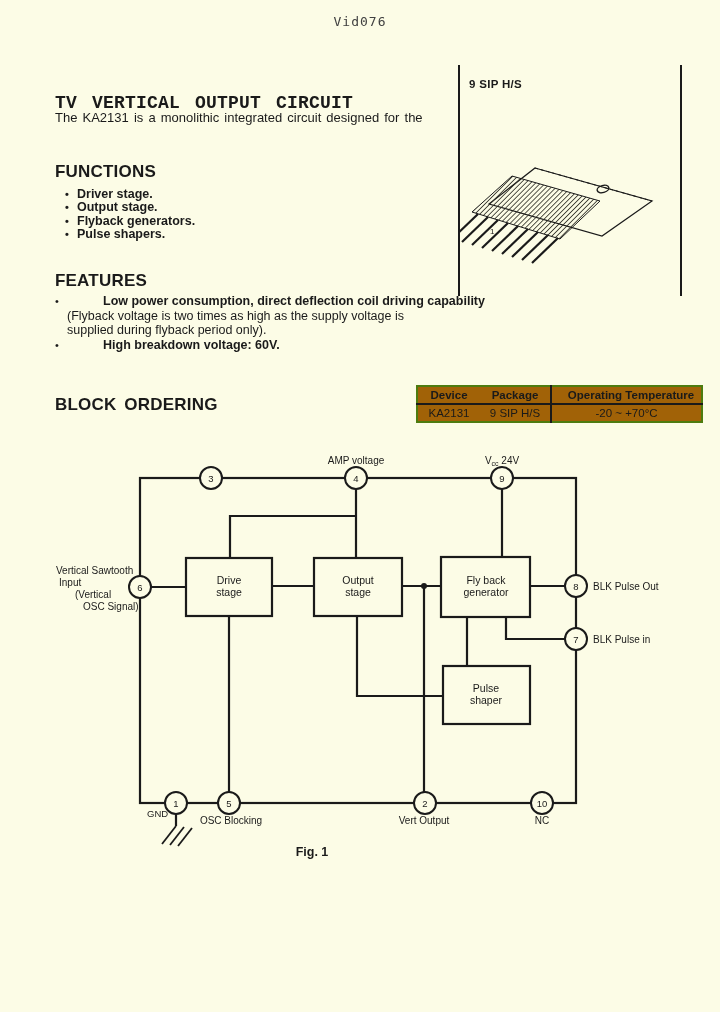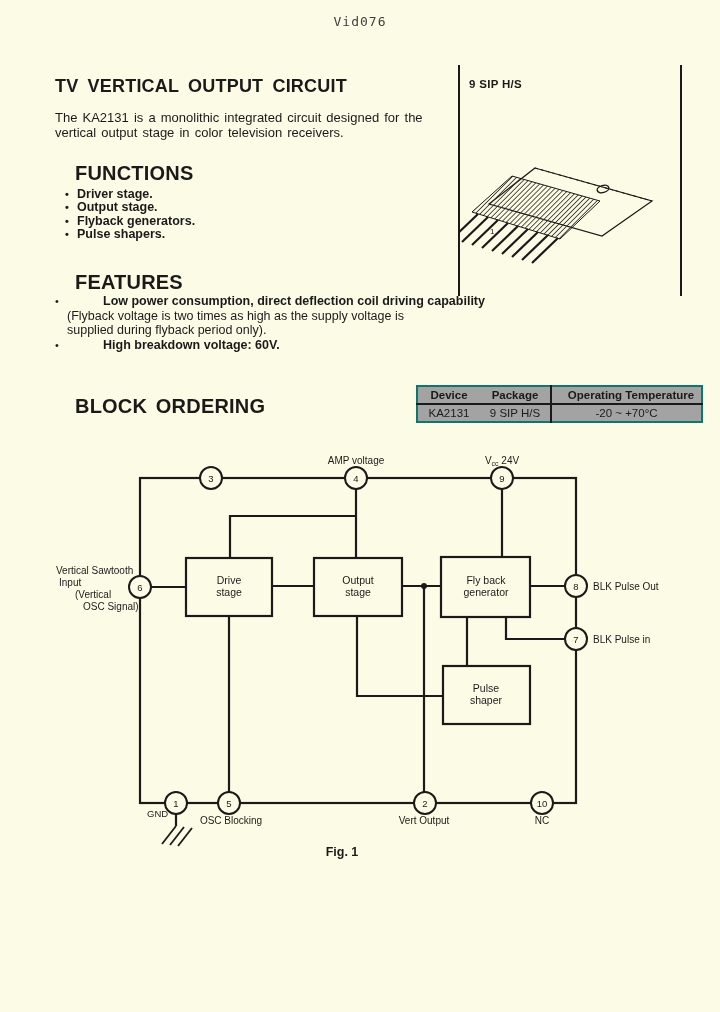--- a/index.html
+++ b/index.html
@@ -8,71 +8,70 @@
     position:relative; width:720px; height:1012px; margin:0 auto;
     background:#FCFCE6; color:#1a1a1a; overflow:hidden;
     font-family:"Liberation Sans", sans-serif;
   }
   .doc-code{
     position:absolute; top:14px; left:0; width:720px; text-align:center;
     font-family:"DejaVu Sans Mono", monospace; font-size:13px; color:#404040;
     letter-spacing:1px;
   }
   .title{
-    position:absolute; left:55px; top:76px; font-size:18px; font-weight:700;
-    letter-spacing:.2px; word-spacing:4px;
+    position:absolute; left:55px; top:93px; font-size:18px; font-weight:700;
+    letter-spacing:.2px; word-spacing:4px;font-family:Liberation Mono, monospace;
   }
   .desc{position:absolute; left:55px; top:111px; width:420px; font-size:13px; line-height:14.5px; word-spacing:1.5px;}
-  .sec-h{position:absolute; font-size:20px; font-weight:700; letter-spacing:.2px;margin-left:20px;}
+  .sec-h{position:absolute; font-size:17px; font-weight:700; letter-spacing:.2px;}
   .h-functions{left:55px; top:162px;}
   .h-features{left:55px; top:271px;}
   .h-block{left:55px; top:395px; word-spacing:3px;}
   .h-ordering{position:absolute; left:415px; top:357px; font-size:16px; font-weight:700; word-spacing:2px;}
   ul.fn{position:absolute; left:65px; top:188px; margin:0; padding:0; list-style:none;}
   ul.fn li{font-size:12.5px; font-weight:700; line-height:13.4px;}
   .blt{display:inline-block; width:12px; font-size:11px;}
   .features{position:absolute; left:55px; top:294px; width:430px; font-size:12.5px; line-height:14.6px;}
   .features .b{font-weight:700;padding-left:36px;}
   .features .cont{padding-left:12px; font-weight:400;}
   
   .pkg-panel{
     position:absolute; left:458px; top:65px; width:220px; height:231px;
     border-left:2px solid #1a1a1a; border-right:2px solid #1a1a1a;
   }
   .pkg-label{position:absolute; left:9px; top:13px; font-size:11.5px; font-weight:700; letter-spacing:.3px;}
   
   .ord-table{
     position:absolute; left:416px; top:385px; border-collapse:collapse;
-    border:2px solid #0f766e; background:#a3a3a3;
+    border:2px solid #4d7c0f; background:#a16207;
   }
   .ord-table th,.ord-table td{
     font-size:11.5px; padding:2px 5px; text-align:center; white-space:nowrap; border:none;
   }
   .ord-table thead tr{border-bottom:2px solid #1a1a1a;}
   .ord-table th{font-weight:700;}
   .ord-table .sep{border-left:2px solid #1a1a1a;}
   .ord-table th.c1{width:52px;} .ord-table th.c2{width:60px;} .ord-table th.c3{width:130px;padding-left:14px;}
   .diagram-svg{position:absolute; left:0; top:440px;}
   .fig-caption{
     position:absolute; left:0; top:845px; width:624px; text-align:center;
-    font-size:12.5px; font-weight:700;margin-left:30px;
+    font-size:12.5px; font-weight:700;
   }
   svg text{font-family:"Liberation Sans", sans-serif; fill:#1a1a1a;}
 </style>
 </head>
 <body>
 
 <div class="page">
 
   <div class="doc-code">Vid076</div>
 
   <div class="title">TV VERTICAL OUTPUT CIRCUIT</div>
   <div class="desc">
     <div>The KA2131 is a monolithic integrated circuit designed for the</div>
-    <div>vertical output stage in color television receivers.</div>
   </div>
 
   <div class="sec-h h-functions">FUNCTIONS</div>
   <ul class="fn">
     <li><span class="blt">•</span><span>Driver stage.</span></li>
     <li><span class="blt">•</span><span>Output stage.</span></li>
     <li><span class="blt">•</span><span>Flyback generators.</span></li>
     <li><span class="blt">•</span><span>Pulse shapers.</span></li>
   </ul>
 

